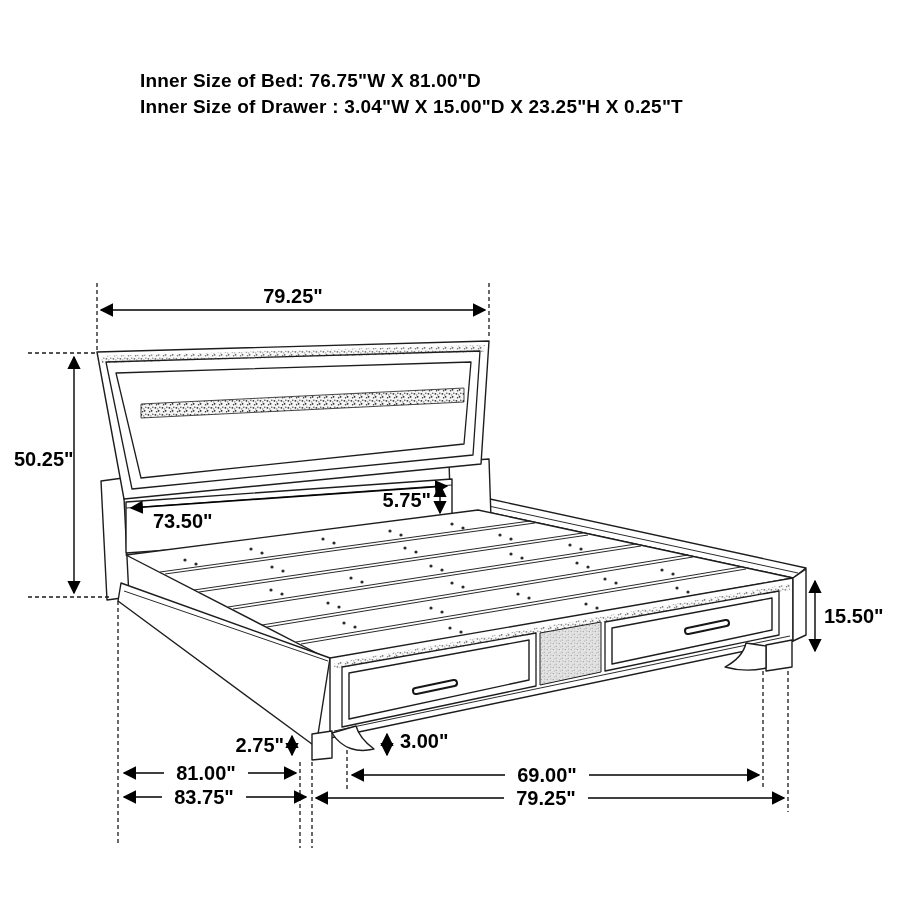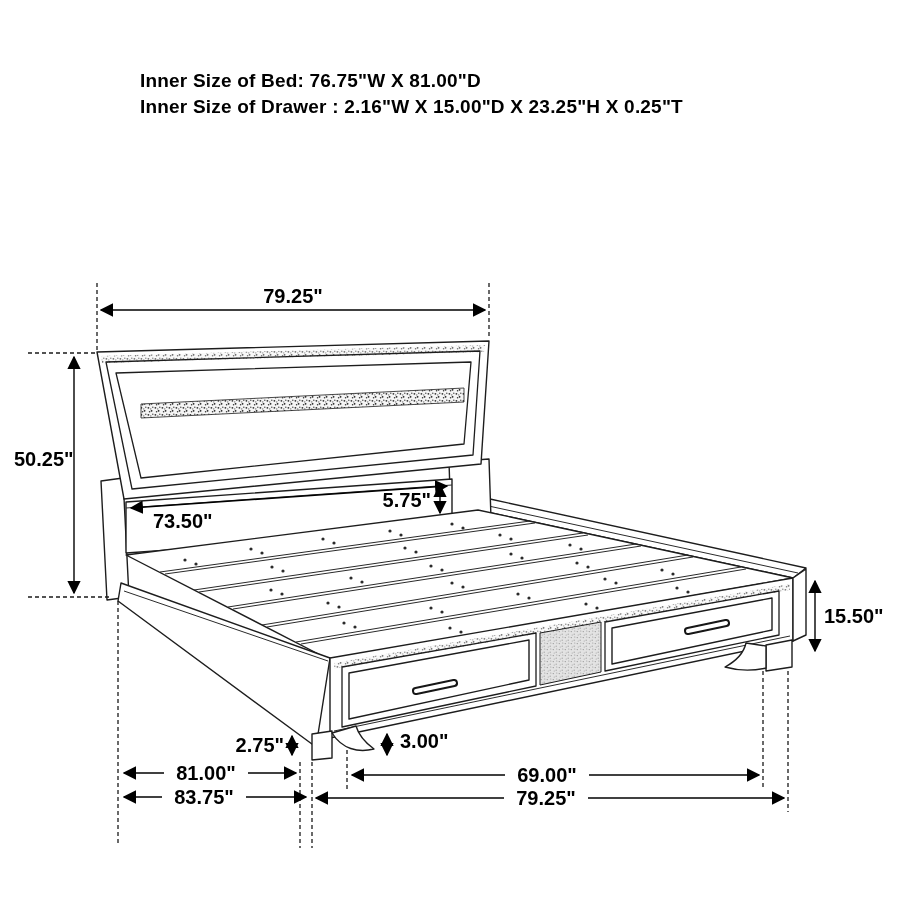--- a/index.html
+++ b/index.html
@@ -24,21 +24,21 @@
   .dimtext{font:700 20px "Liberation Sans",sans-serif;fill:#000;}
   .labelbg{fill:#ffffff;}
 </style>
 </head>
 <body>
 
 <div class="canvas">
 
   <div class="header">
     <div>Inner Size of Bed: 76.75"W X 81.00"D</div>
-    <div>Inner Size of Drawer : 2.16"W X 15.00"D X 23.25"H X 0.25"T</div>
+    <div>Inner Size of Drawer : 3.04"W X 15.00"D X 23.25"H X 0.25"T</div>
   </div>
 
   <svg class="drawing" width="900" height="900" viewBox="0 0 900 900">
     <defs>
       <marker id="ah" viewBox="0 0 10 10" refX="9" refY="5" markerWidth="9.5" markerHeight="9.5" orient="auto-start-reverse">
           <path d="M0,0 L10,5 L0,10 z" fill="#000"></path>
         </marker>
       <pattern id="spDark" width="7" height="7" patternUnits="userSpaceOnUse">
         <rect width="7" height="7" fill="#f5f5f5"></rect>
         <circle cx="1.4" cy="1.8" r="0.9" fill="#333"></circle>

